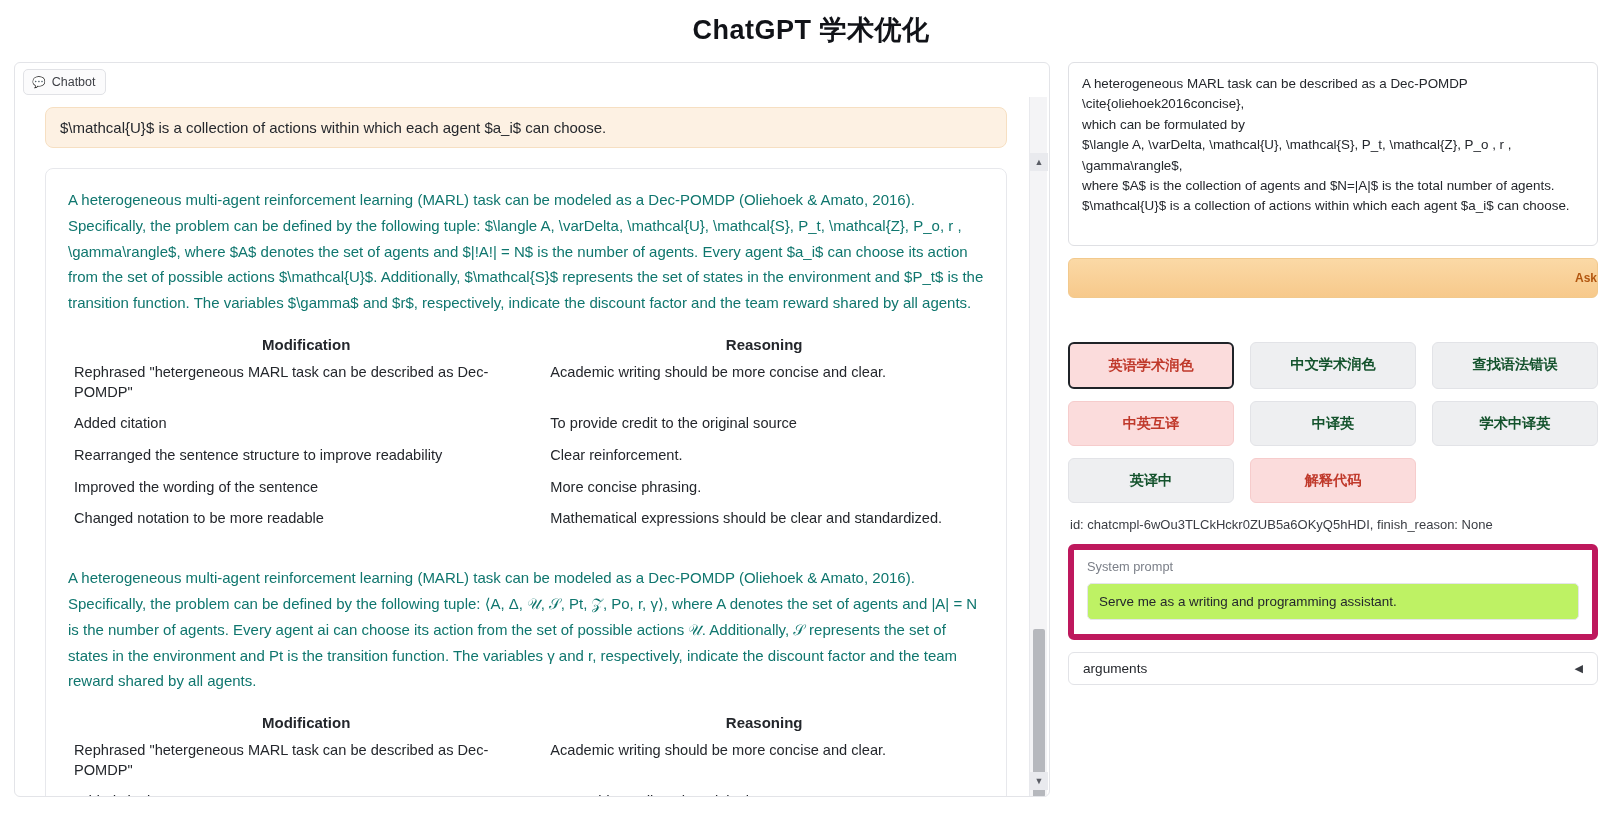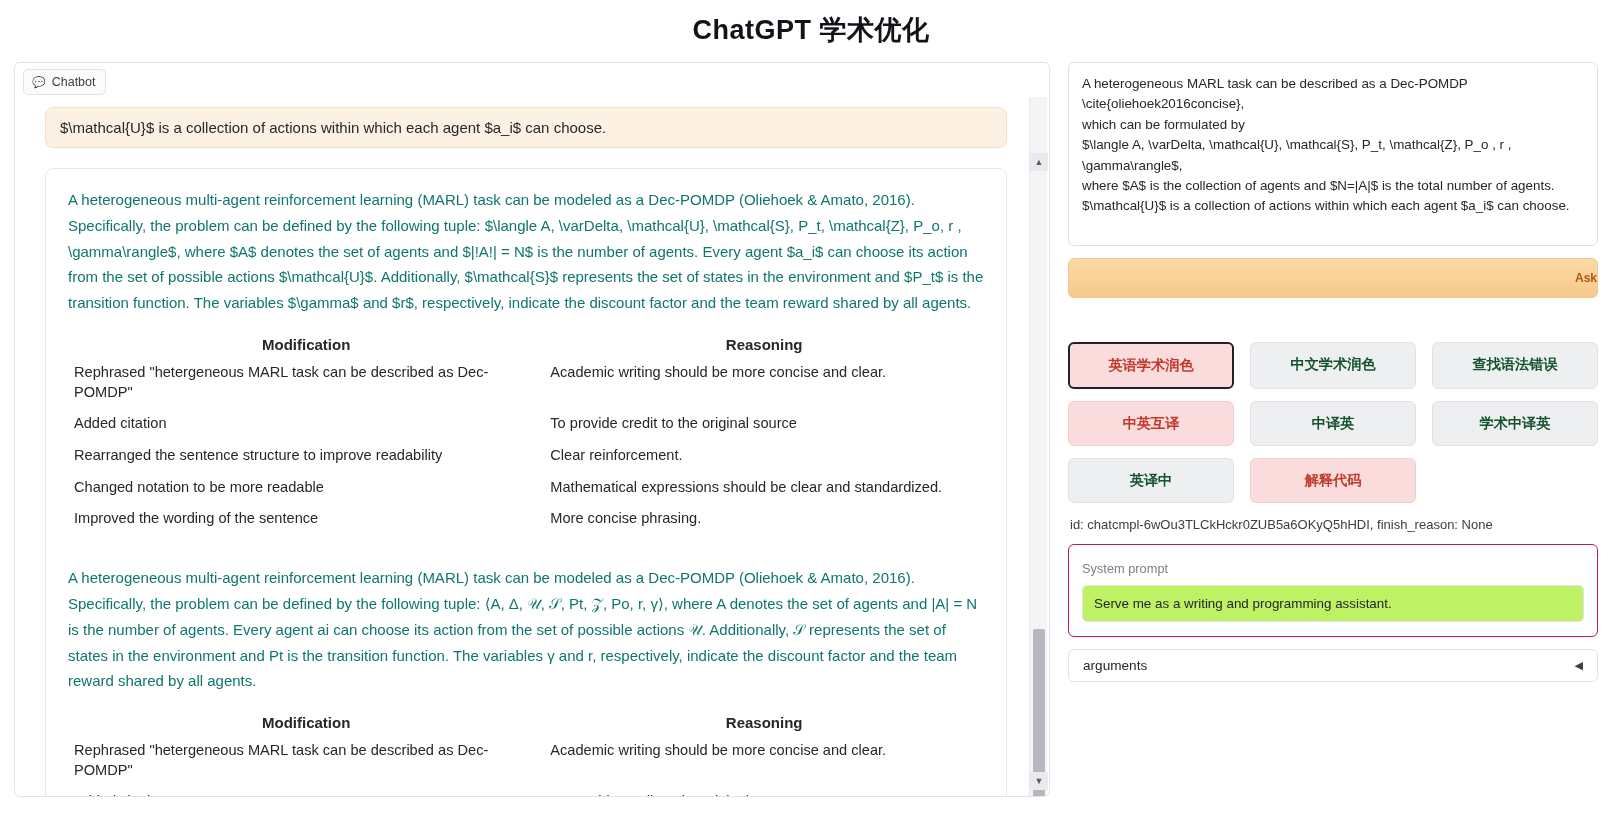--- a/index.html
+++ b/index.html
@@ -190,23 +190,23 @@
     background: #fbdcdc;
     border: 2px solid #1f2328;
     color: #c0392b;
   }
   .meta-line {
     font-size: 13px;
     color: #3a3d43;
     padding: 2px 2px 0 2px;
   }
   .sysprompt-card {
-    border: 1px solid #be185d;
-    border-radius: 6px;
-    padding: 16px 13px 14px 13px;
+    border: 6px solid #be185d;
+    border-radius: 6px;
+    padding: 9px 13px 14px 13px;
     background: #ffffff;
   }
   .sysprompt-label {
     font-size: 12.8px;
     color: #7b7f88;
     margin-bottom: 9px;
   }
   .sysprompt-input {
     border: 1px solid #e4e5e9;
     border-radius: 5px;
@@ -263,26 +263,26 @@
             </tr>
             <tr>
               <td class="c1">Added citation</td>
               <td>To provide credit to the original source</td>
             </tr>
             <tr>
               <td class="c1">Rearranged the sentence structure to improve readability</td>
               <td>Clear reinforcement.</td>
             </tr>
             <tr>
+              <td class="c1">Improved the wording of the sentence</td>
+              <td>More concise phrasing.</td>
+            </tr>
+            <tr>
               <td class="c1">Changed notation to be more readable</td>
               <td>Mathematical expressions should be clear and standardized.</td>
-            </tr>
-            <tr>
-              <td class="c1">Improved the wording of the sentence</td>
-              <td>More concise phrasing.</td>
             </tr>
           </tbody>
             </table>
 
           <p class="para math-para" style="margin-top:30px">A heterogeneous multi-agent reinforcement learning (MARL) task can be modeled as a Dec-POMDP (Oliehoek &amp; Amato, 2016). Specifically, the problem can be defined by the following tuple: ⟨A, Δ, 𝒰, 𝒮, Pt, 𝒵, Po, r, γ⟩, where A denotes the set of agents and |A| = N is the number of agents. Every agent ai can choose its action from the set of possible actions 𝒰. Additionally, 𝒮 represents the set of states in the environment and Pt is the transition function. The variables γ and r, respectively, indicate the discount factor and the team reward shared by all agents.</p>
 
           <table class="tbl">
             <tbody>
                 <tr>
               <th class="c1">Modification</th>

